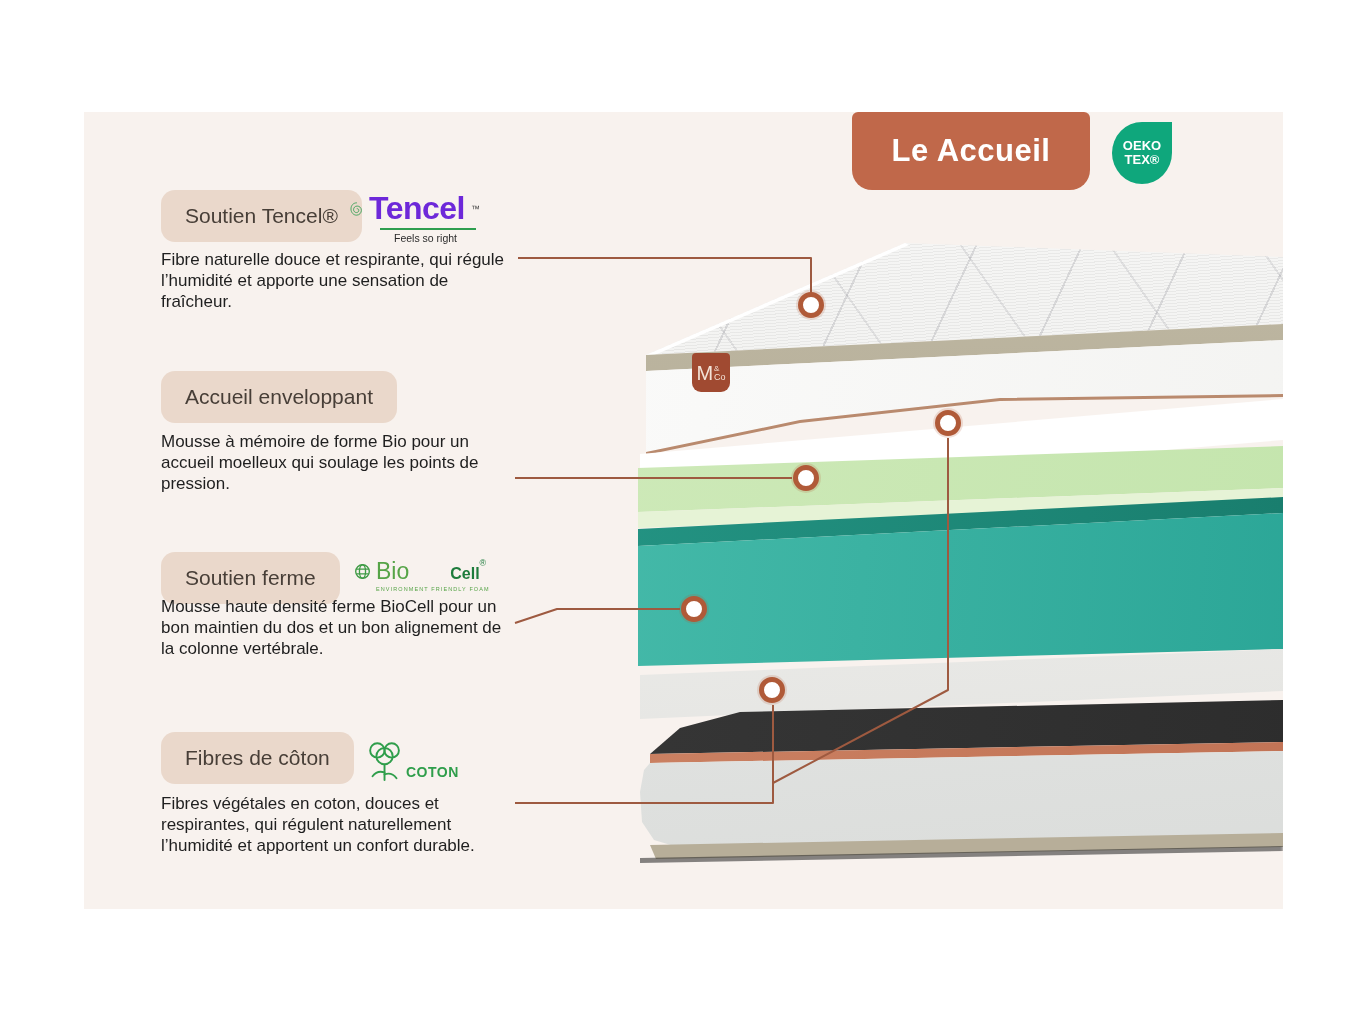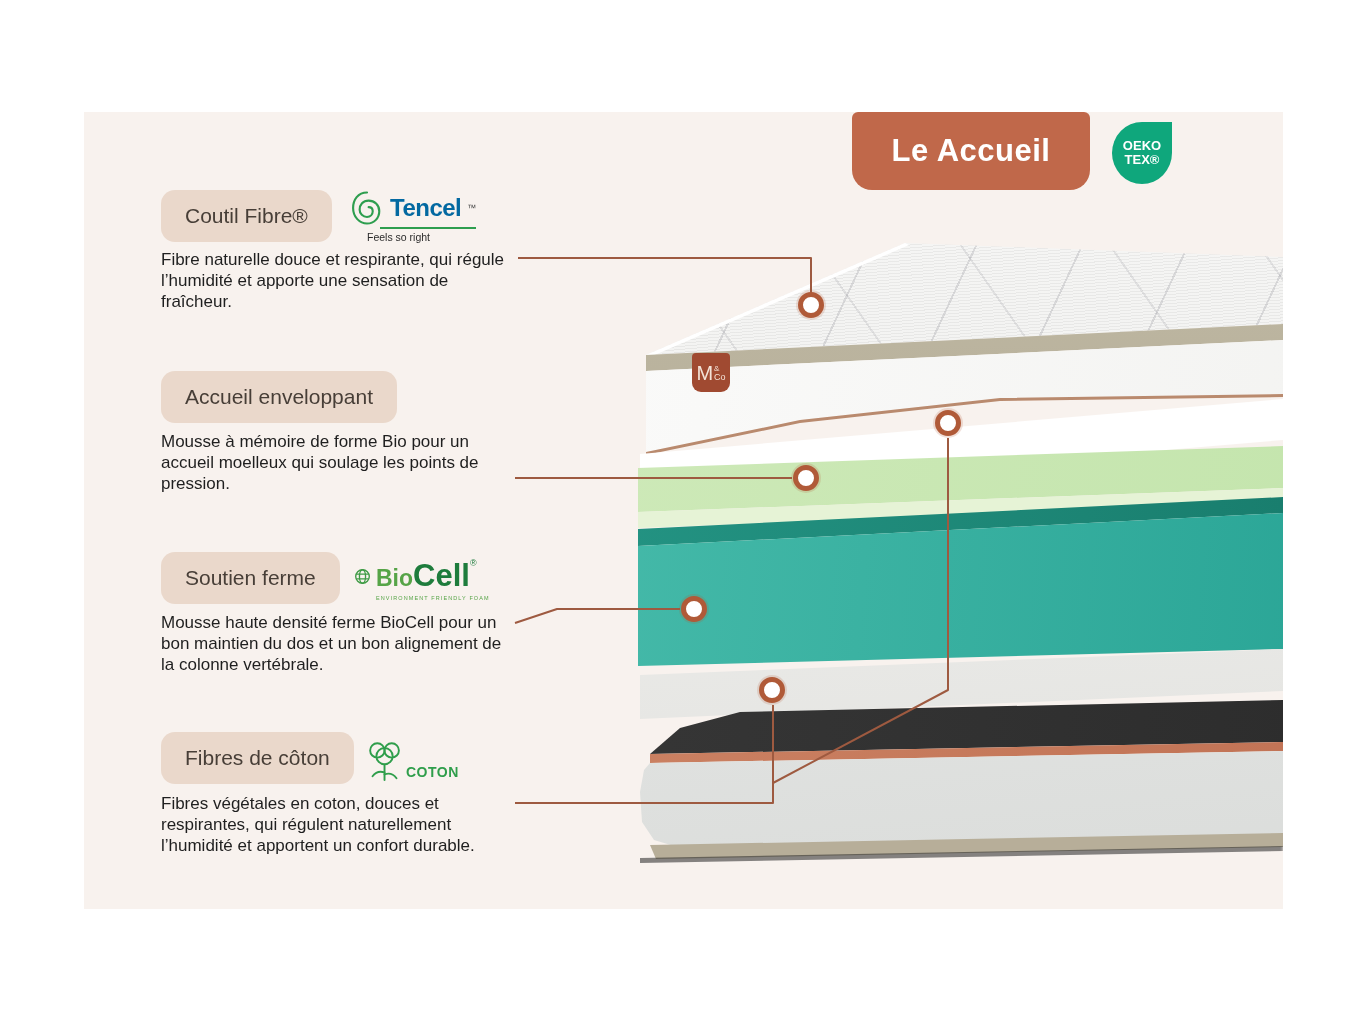--- a/index.html
+++ b/index.html
@@ -10,30 +10,30 @@
 
   
   .section{position:absolute;left:77px;width:360px;}
   .pill{display:inline-block;background:#ead8cb;color:#473e37;font-size:21px;
         padding:14px 24px;border-radius:14px;white-space:nowrap;}
   .desc{position:absolute;left:77px;width:356px;font-size:17px;line-height:21px;color:#1f1f1f;}
 
   
   .tencel{position:absolute;left:266px;top:78px;width:130px;}
   .tencel-row{display:flex;align-items:center;gap:6px;}
-  .tencel-word{font-size:24px;font-weight:bold;color:#0369a1;letter-spacing:-0.5px;}
+  .tencel-word{font-size:32px;font-weight:bold;color:#6d28d9;letter-spacing:-0.5px;}
   .tencel-tm{font-size:9px;color:#444;vertical-align:top;}
   .tencel-line{height:2px;background:#2e9e4f;width:96px;margin:1px 0 2px 30px;}
-  .tencel-tag{font-size:10.5px;color:#2b2b2b;margin-left:17px;}
+  .tencel-tag{font-size:10.5px;color:#2b2b2b;margin-left:44px;}
 
   
   .biocell{position:absolute;left:270px;top:446px;}
   .biocell-row{display:flex;align-items:center;gap:5px;}
-  .biocell-bio{font-size:23px;font-weight:bold;color:#56a447;}
-  .biocell-cell{font-size:31px;font-weight:bold;color:#1e7c3c;}
+  .biocell-bio{font-size:23px;font-weight:normal;color:#56a447;}
+  .biocell-cell{font-size:16px;font-weight:bold;color:#1e7c3c;margin-left:41px;}
   .biocell-reg{font-size:9px;color:#1e7c3c;vertical-align:top;}
   .biocell-tag{font-size:5.5px;letter-spacing:1.1px;color:#56a447;margin:1px 0 0 22px;white-space:nowrap;}
 
   
   .coton{position:absolute;left:278px;top:624px;display:flex;align-items:flex-end;}
   .coton-word{font-size:14px;font-weight:bold;color:#2f9e4b;letter-spacing:0.5px;margin:0 0 4px -2px;}
 
   
   .badge{position:absolute;left:768px;top:0;width:238px;height:78px;background:#c0684a;
          border-radius:6px 6px 20px 20px;display:flex;align-items:center;justify-content:center;
@@ -142,21 +142,21 @@
 
     <div class="badge">
       <span>Le Accueil</span>
     </div>
     <div class="oeko">
       <span>OEKO</span>
       <span>TEX®</span>
     </div>
 
     <div class="section" style="top:78px;">
-      <span class="pill">Coutil Fibre®</span>
+      <span class="pill">Soutien Tencel®</span>
     </div>
     <div class="tencel">
       <div class="tencel-row">
         <svg width="34" height="36" viewBox="0 0 40 44">
           <path d="M20 3 C9 3 3 12 3 22 c0 11 8 19 17 19 9 0 15-7 15-15 0-8-6-13-13-13 -7 0-11 5-11 11 0 5 4 9 9 9 4 0 7-3 7-7 0-3-2-5-5-5" fill="none" stroke="#2e9e4f" stroke-width="2.6" stroke-linecap="round"></path>
         </svg>
         <span class="tencel-word">Tencel</span>
         <span class="tencel-tm">™</span>
       </div>
       <div class="tencel-line"></div>
@@ -180,21 +180,21 @@
             <ellipse cx="10" cy="10" rx="3.6" ry="8"></ellipse>
             <path d="M2.6 7.2 H17.4 M2.6 12.8 H17.4"></path>
           </g>
         </svg>
         <span>
           <span class="biocell-bio">Bio</span><span class="biocell-cell">Cell</span><span class="biocell-reg">®</span>
         </span>
       </div>
       <div class="biocell-tag">ENVIRONMENT FRIENDLY FOAM</div>
     </div>
-    <div class="desc" style="top:500px;">Mousse haute densité ferme BioCell pour un bon maintien du dos et un bon alignement de la colonne vertébrale.</div>
+    <div class="desc" style="top:484px;">Mousse haute densité ferme BioCell pour un bon maintien du dos et un bon alignement de la colonne vertébrale.</div>
 
     <div class="section" style="top:620px;">
       <span class="pill">Fibres de côton</span>
     </div>
     <div class="coton">
       <svg width="46" height="48" viewBox="0 0 48 50">
         <g fill="none" stroke="#2f9e4b" stroke-width="2" stroke-linecap="round">
           <circle cx="16" cy="15" r="7.5"></circle>
           <circle cx="31" cy="15" r="7.5"></circle>
           <circle cx="23.5" cy="21" r="8.5"></circle>

